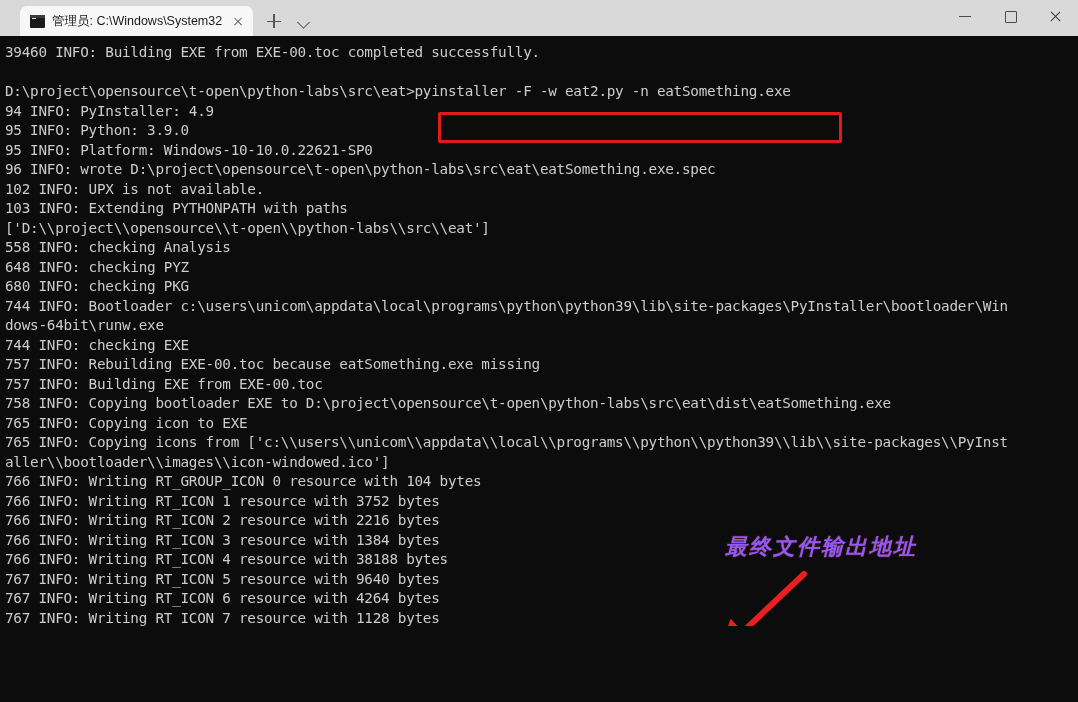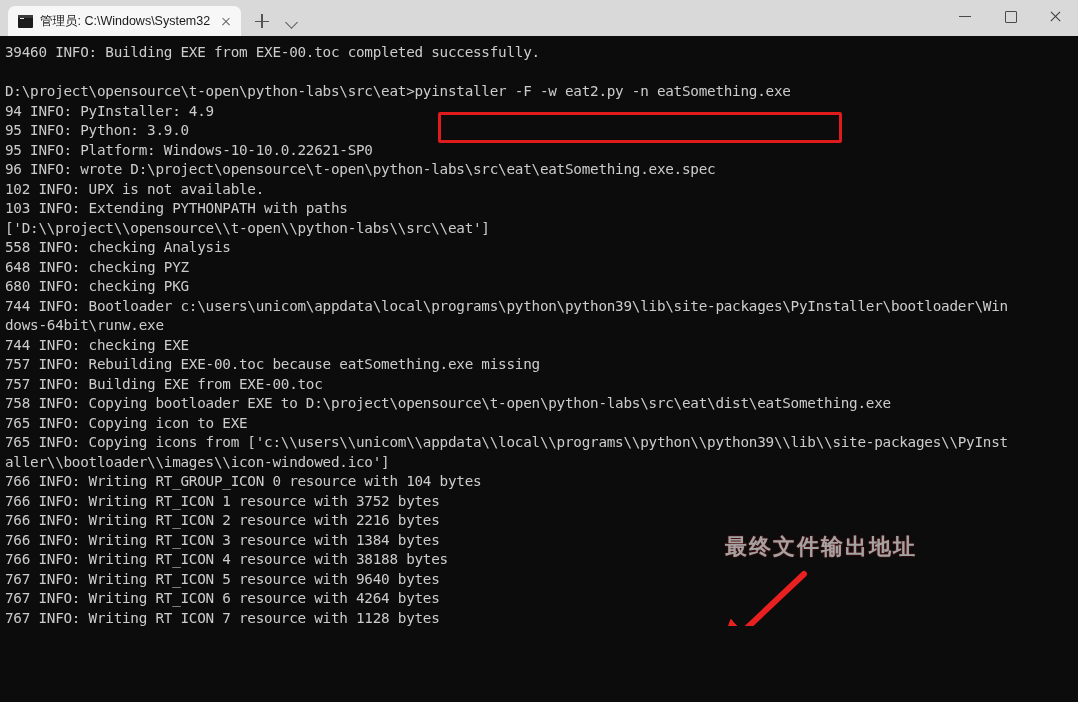--- a/index.html
+++ b/index.html
@@ -33,21 +33,21 @@
   }
   .tabstrip {
     display: flex;
     align-items: flex-end;
     height: 36px;
     flex: 0 0 auto;
   }
   .tab {
     position: relative;
     height: 30px;
-    margin-left: 8px;
+    margin-left: 20px;
     padding: 0 6px 0 10px;
     background: #f7f7f7;
     border-radius: 7px 7px 0 0;
     display: flex;
     align-items: center;
     gap: 7px;
     min-width: 196px;
     box-sizing: border-box;
   }
   .tab-icon {
@@ -209,25 +209,26 @@
     border-radius: 2px;
     pointer-events: none;
     box-sizing: border-box;
   }
   #box-command   { left: 438px; top: 76px;  width: 404px; height: 31px; }
   #box-distpath  { left: 272px; top: 607px; width: 658px; height: 30px; }
   #box-success   { left: 3px;   top: 657px; width: 583px; height: 33px; }
 
   .anno-text {
     position: absolute;
-    color: #a3a3a3;
+    color: #8b5cf6;
     font-family: "DejaVu Sans", sans-serif;
     font-weight: 700;
     pointer-events: none;
     white-space: nowrap;
+    font-style: italic;
   }
   #anno-output-label {
     left: 725px;
     top: 496px;
     font-size: 22px;
     letter-spacing: 2px;
     text-shadow: 0 0 2px rgba(232,32,32,0.55);
   }
 
   .arrow-svg {

